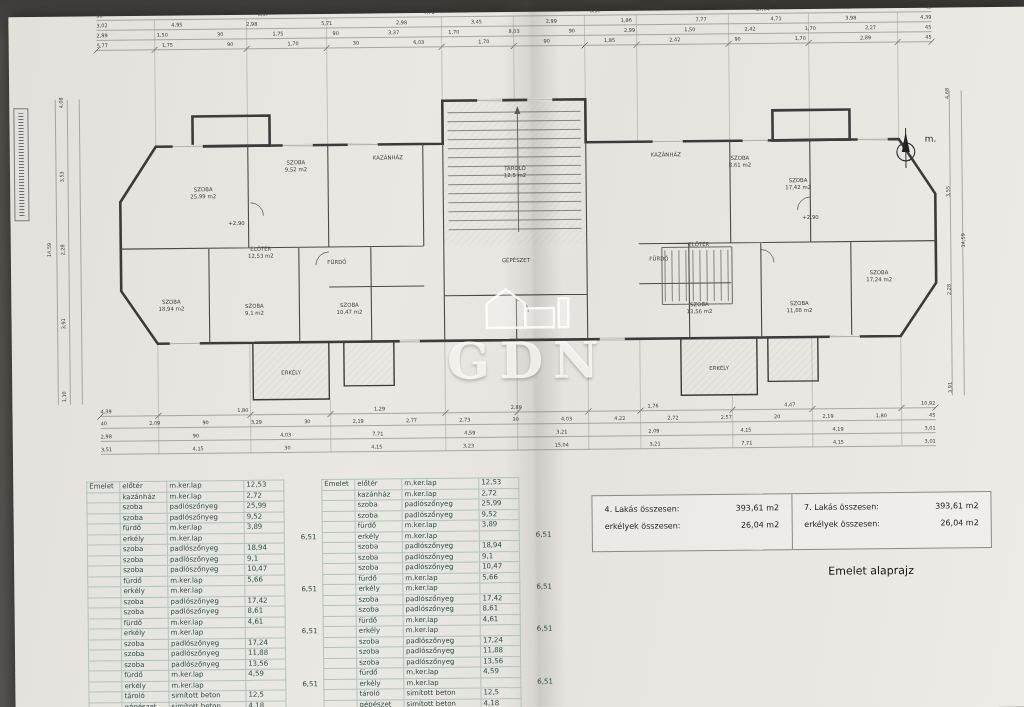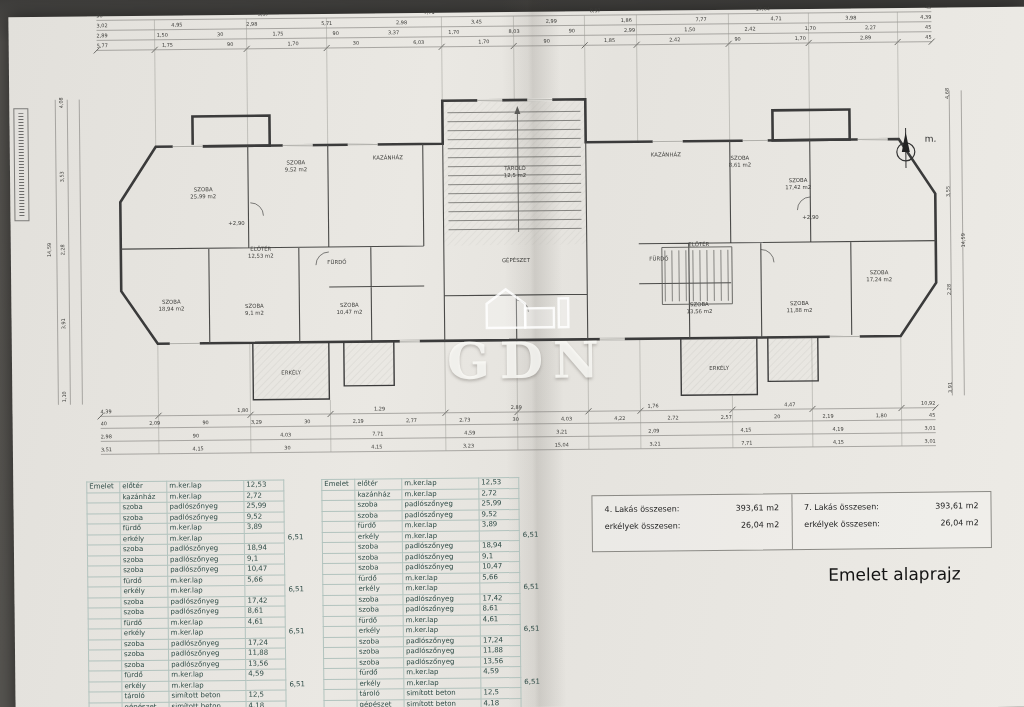--- a/index.html
+++ b/index.html
@@ -36,31 +36,31 @@
     letter-spacing:10px; color:rgba(252,252,249,.82);
     text-shadow:0 2px 3px rgba(105,100,95,.38); line-height:1; margin-top:2px; }
 
   .north { position:absolute; left:893px; top:130px; display:flex; gap:4px; }
   .north-label { font-size:9px; color:#2b2b2b; margin-top:8px; }
 
   .area-table { position:absolute; top:477px; border-collapse:collapse;
     table-layout:fixed; font-size:7px; color:#2e4b46; }
   .area-table td { border:1px solid #b2c3be; height:9.5px; line-height:9.5px;
     padding:0 2px; white-space:nowrap; overflow:hidden; }
-  .area-table td:nth-child(5) { border:none; padding-left:3px; }
+  .area-table td:nth-child(5) { border:none; padding-left:16px; }
   .t1 { left:85px; } .t2 { left:320px; }
 
   .summary { position:absolute; left:590px; top:496px; width:400px; height:57px;
     border:1px solid #8b8a85; display:flex; background:rgba(255,255,255,.22); }
   .summary-cell { flex:1; padding:9px 12px 0; display:flex; flex-direction:column;
     gap:8px; font-size:8px; color:#1e1e1e; }
   .summary-cell.first { border-right:1px solid #8b8a85; }
   .summary-row { display:flex; justify-content:space-between; }
 
-  .plan-title { position:absolute; left:826px; top:568px; font-size:17px; color:#141414; }
+  .plan-title { position:absolute; left:826px; top:568px; font-size:11px; color:#141414; }
 
   .room-labels text { font-size:5.4px; fill:#3d3d3a; }
 </style>
 </head>
 <body>
 
 <div class="paper">
   <div class="content">
 
     <div class="fold"></div>

